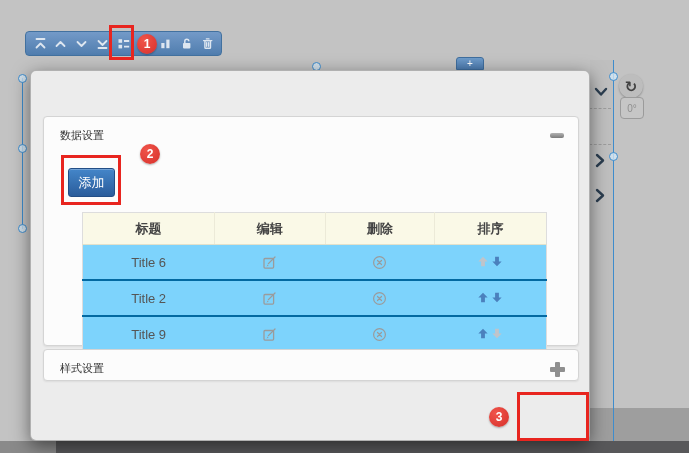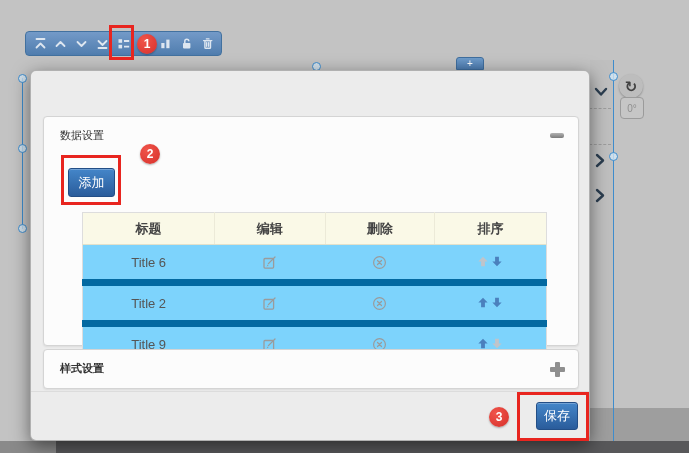--- a/index.html
+++ b/index.html
@@ -57,21 +57,21 @@
   }
   .modal-title{position:absolute;left:17px;top:0;line-height:38px;color:#fff;font-size:15px;font-weight:bold;}
   .modal-close{position:absolute;right:12px;top:3px;color:#c9c9c9;font-size:26px;font-weight:bold;line-height:32px;cursor:pointer;}
 
   .panel{
     position:absolute;left:12px;width:536px;background:#fcfcfc;
     border:1px solid #d4d4d4;border-radius:4px;box-sizing:border-box;
     box-shadow:0 1px 2px rgba(0,0,0,.07);
   }
   .panel-data{top:45px;height:230px;}
-  .panel-style{top:278px;height:40px;font-weight:bold;}
+  .panel-style{top:278px;height:32px;}
   .panel-header{position:relative;height:35px;cursor:pointer;}
   .panel-title{position:absolute;left:16px;top:0;line-height:37px;font-size:11px;color:#333;}
   .collapse-minus{position:absolute;right:14px;top:16px;width:14px;height:5px;border-radius:2px;
     background:linear-gradient(#b2b2b2,#7b7b7b);cursor:pointer;}
   .expand-plus{position:absolute;right:13px;top:12px;width:15px;height:15px;cursor:pointer;}
   .expand-plus::before{content:"";position:absolute;left:0;top:5px;width:15px;height:5px;background:#8f8f8f;border-radius:1px;}
   .expand-plus::after{content:"";position:absolute;left:5px;top:0;width:5px;height:15px;background:#8f8f8f;border-radius:1px;}
 
   .btn-blue{
     background:linear-gradient(#4486c9,#2a5c9b);
@@ -86,21 +86,21 @@
   .data-table{
     position:absolute;left:38px;top:77px;width:465px;
     border-collapse:collapse;font-size:13px;
     border:1px solid #dddddd;background:#7dd3fc;margin-top:18px;
   }
   .data-table th{
     background:#faf9e7;border-bottom:1px solid #e3e1cb;
     height:29px;font-weight:bold;color:#444;text-align:center;font-size:13px;
   }
   .data-table th + th{border-left:1px solid #ecead8;}
-  .data-table td{height:32px;text-align:center;color:#555;border-top:7px solid #0369a1;}
+  .data-table td{height:32px;text-align:center;color:#555;border-top:2px solid #0369a1;}
   .data-table tr:first-child td{border-top:none;}
   .col-title{width:28.4%;} .col-edit{width:23.9%;} .col-del{width:23.6%;} .col-sort{width:24.1%;}
   .cell-icon{display:inline-flex;vertical-align:middle;cursor:pointer;}
   .sort-pair{display:inline-flex;gap:4px;align-items:center;}
   .arrow-on{color:#4b80bd;} .arrow-off{color:#c0c4ca;}
 
   .modal-footer{
     position:absolute;left:0;right:0;bottom:0;height:48px;
     border-top:1px solid #dcdcdc;border-radius:0 0 6px 6px;
   }
@@ -348,23 +348,20 @@
       </table>
     </div>
 
     <div class="panel panel-style">
       <div class="panel-header">
         <span class="panel-title">样式设置</span>
         <span class="expand-plus"></span>
       </div>
     </div>
 
-    <div class="modal-footer">
-      <button class="btn-blue btn-save">保存</button>
-    </div>
   </div>
 
   <div class="abs anno-box" style="left:109px;top:25px;width:25px;height:35px;"></div>
   <div class="abs anno-badge" style="left:137px;top:34px;">1</div>
 
   <div class="abs anno-box" style="left:61px;top:155px;width:60px;height:50px;"></div>
   <div class="abs anno-badge" style="left:140px;top:144px;">2</div>
 
   <div class="abs anno-box" style="left:517px;top:392px;width:72px;height:49px;"></div>
   <div class="abs anno-badge" style="left:489px;top:407px;">3</div>

